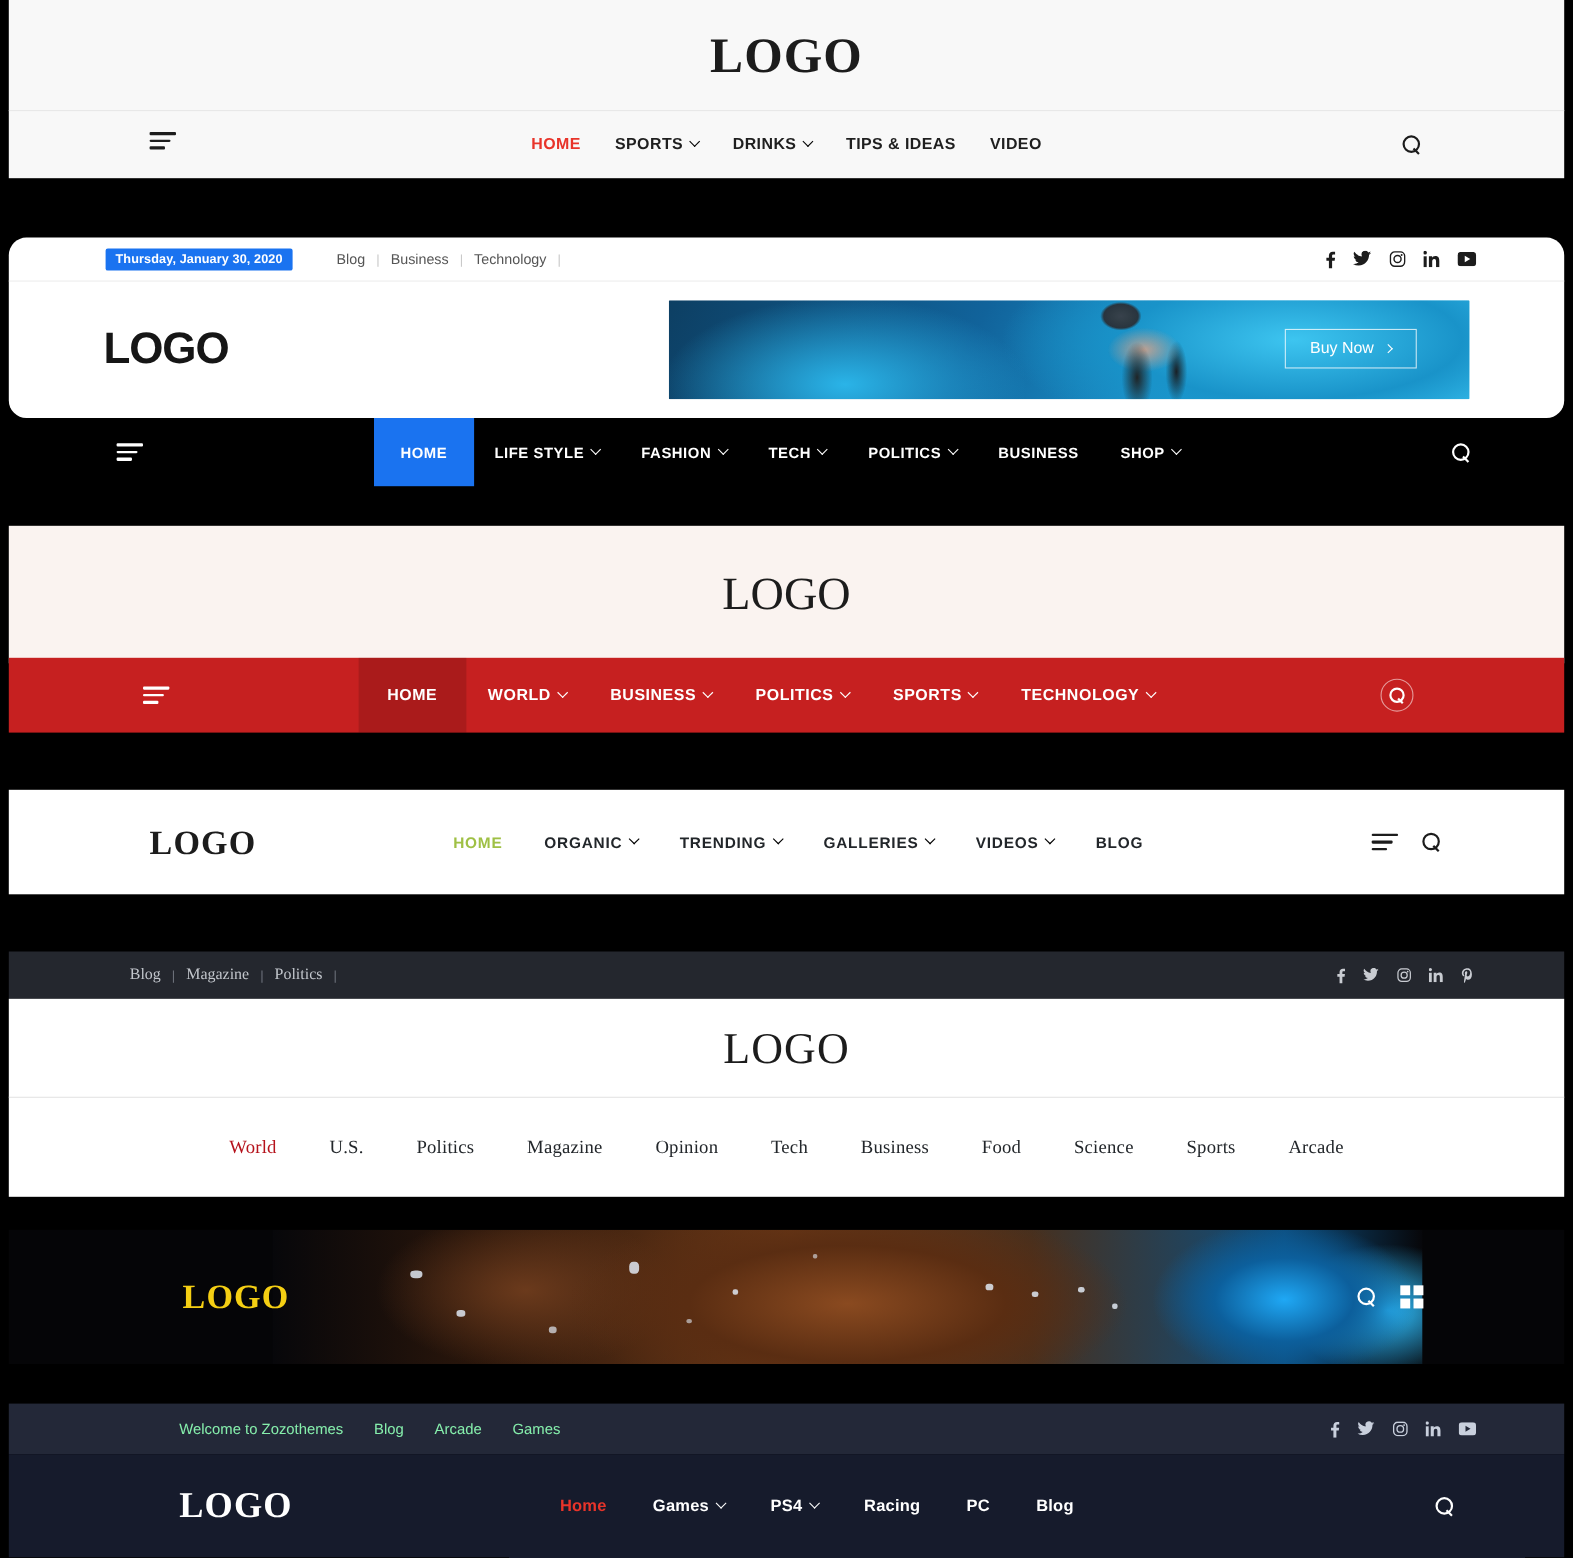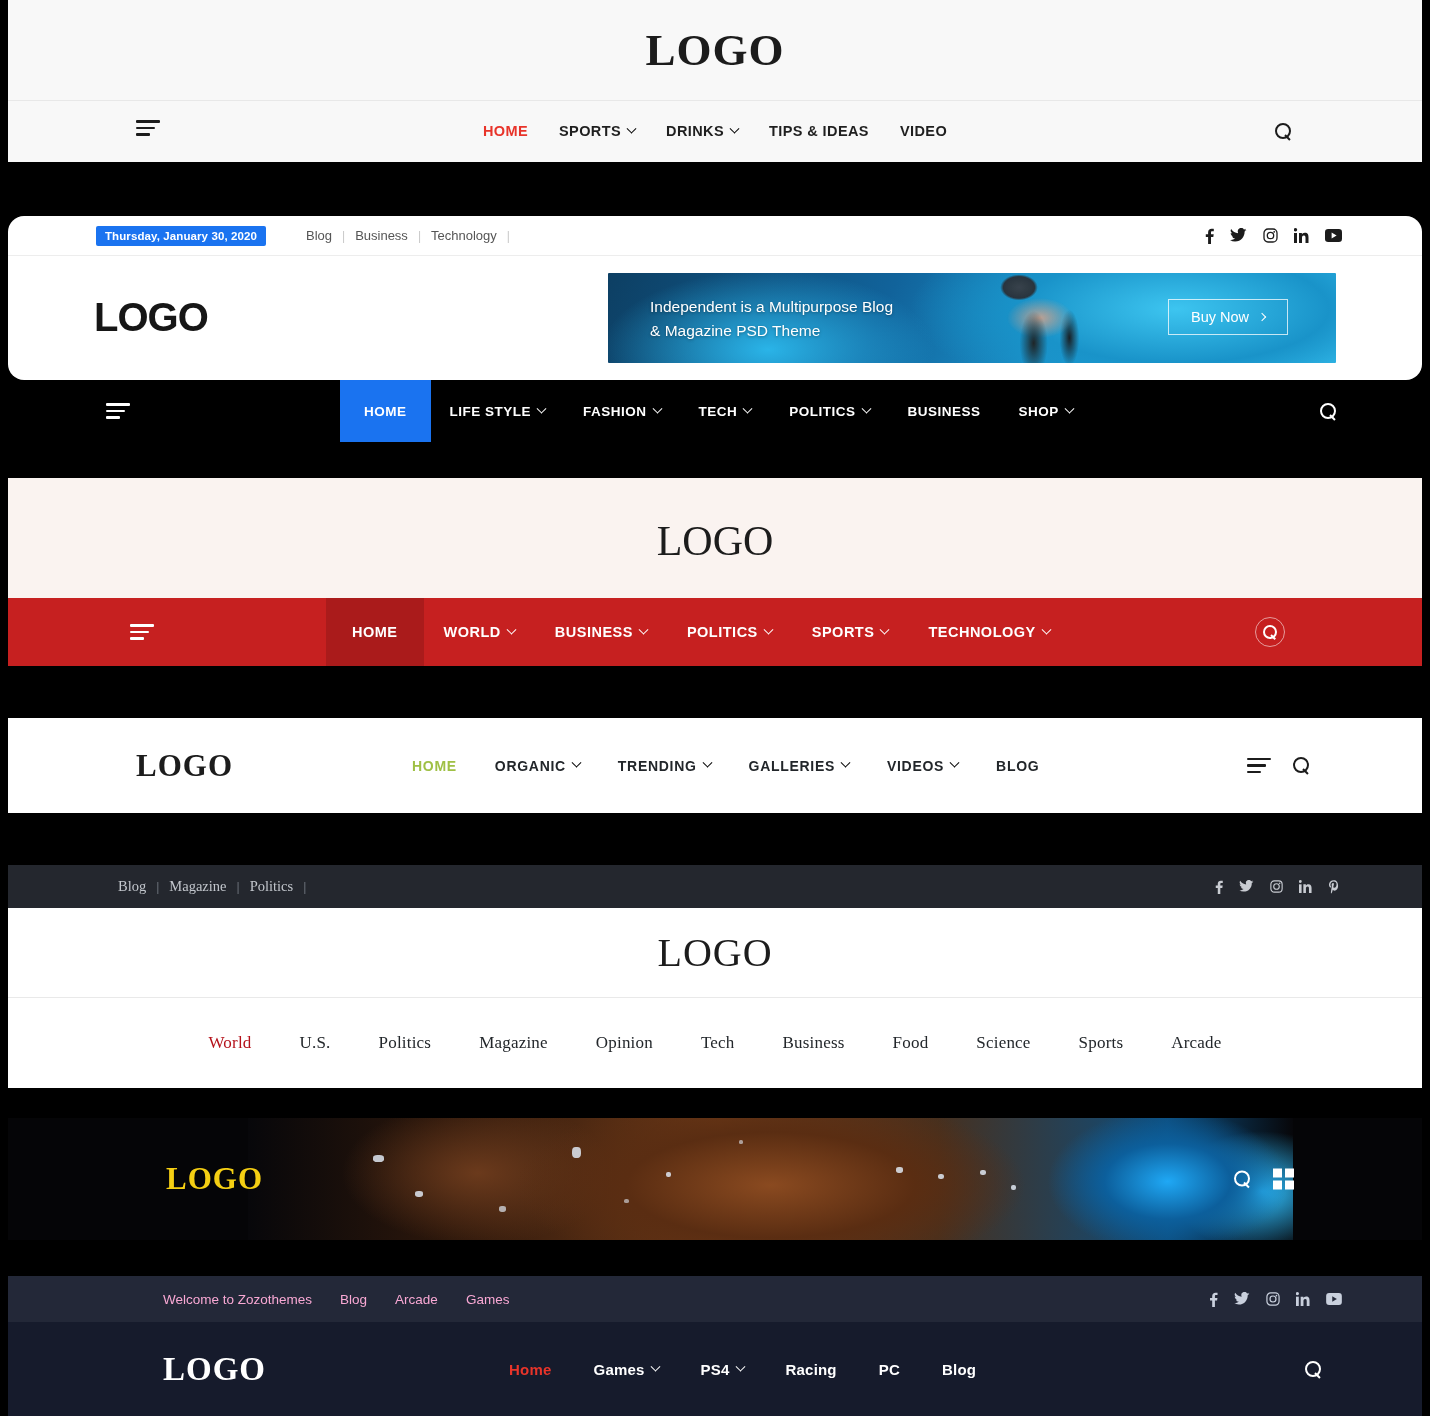--- a/index.html
+++ b/index.html
@@ -210,21 +210,21 @@
     position: absolute; left: 158px; top: 50%; transform: translateY(-50%);
     font-family: "Liberation Serif", serif; font-weight: 700; font-size: 31px;
     letter-spacing: 1px; color: #f5cf13; z-index: 3;
   }
   .h6-right { position: absolute; right: 128px; top: 50%; transform: translateY(-50%); display: flex; align-items: center; gap: 22px; color: #fff; z-index: 3; }
   .grid-icon { display: grid; grid-template-columns: 9px 9px; grid-template-rows: 9px 9px; gap: 3px; }
   .grid-icon span { background: #ffffff; display: block; }
 
   
   .h7-top { top: 1276px; height: 46px; background: #232838; display: flex; align-items: center; padding: 0 80px 0 155px; }
-  .h7-top a { color: #f9a8d4; font-size: 13.5px; text-decoration: none; margin-right: 28px; }
+  .h7-top a { color: #86efac; font-size: 13.5px; text-decoration: none; margin-right: 28px; }
   .h7-social { margin-left: auto; display: flex; align-items: center; gap: 16px; color: #c9d0dd; }
   .h7-nav { top: 1322px; height: 94px; background: #161b2c; display: flex; align-items: center; padding: 0 100px 0 155px; }
   .h7-logo { font-family: "Liberation Serif", serif; font-weight: 700; font-size: 33px; letter-spacing: 1px; color: #ffffff; }
   .h7-menu { display: flex; align-items: center; margin-left: 222px; }
   .h7-menu li { padding: 0 21px; }
   .h7-menu .menu-link { color: #ffffff; font-size: 15px; font-weight: 700; letter-spacing: .2px; }
   .h7-menu .menu-link.active { color: #e8342a; }
   .h7-srch { margin-left: auto; color: #ffffff; }
 
   svg.ic { display: block; }
@@ -298,24 +298,20 @@
         <svg class="ic" width="17" height="13" viewBox="0 0 17 13" fill="currentColor">
             <rect x="0" y="0" width="17" height="13" rx="3.2"></rect>
             <path d="M6.6 3.4v6l5-3z" fill="#ffffff"></path>
           </svg>
       </div>
     </div>
     <div class="h2-body">
       <div class="h2-logo">LOGO</div>
       <div class="banner">
         <div class="figure"></div>
-        <div class="btxt">
-          <div>Independent is a Multipurpose Blog</div>
-          <div>&amp; Magazine PSD Theme</div>
-        </div>
         <a class="bbtn" href="#">
           <span>Buy Now</span>
           <span class="chev"></span>
         </a>
       </div>
     </div>
   </div>
   <div class="h2-nav">
     <div class="burger white">
         <i></i>

